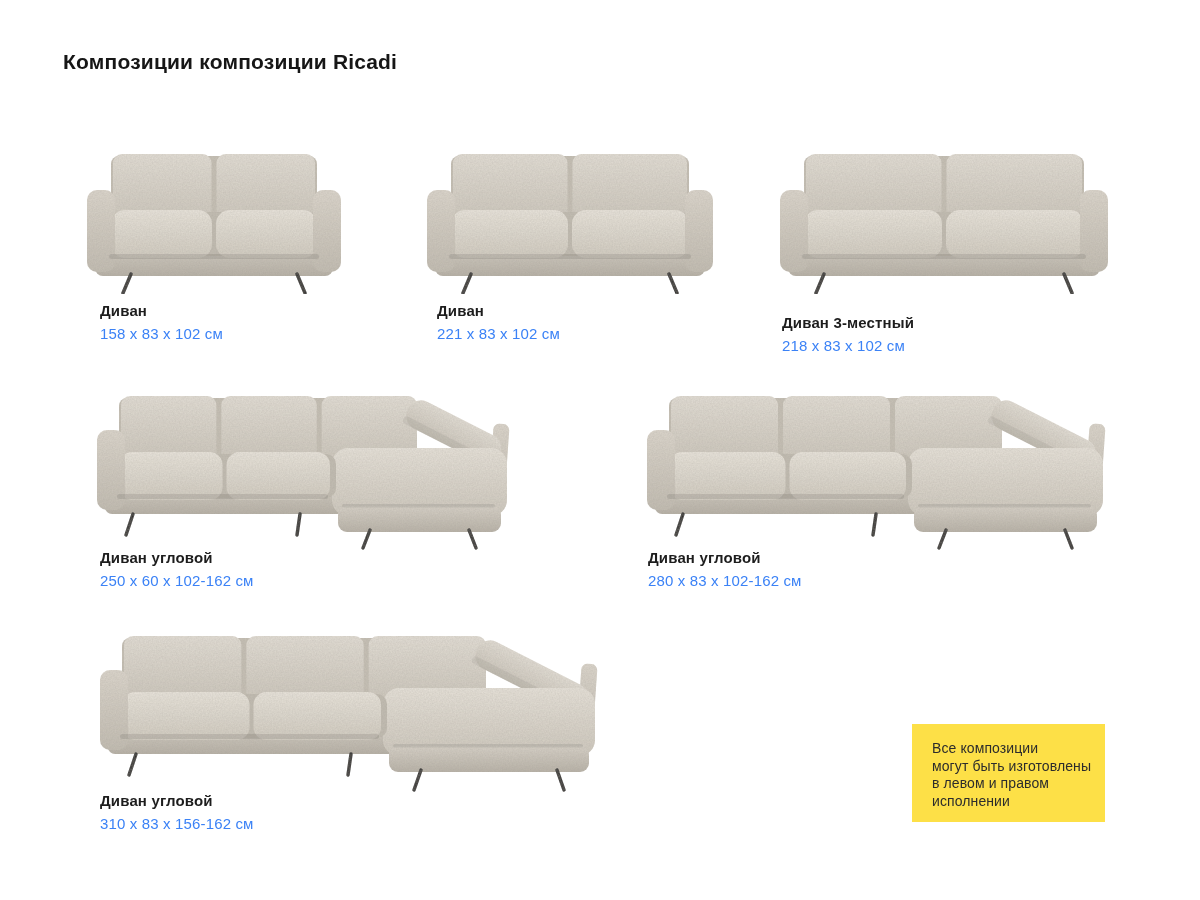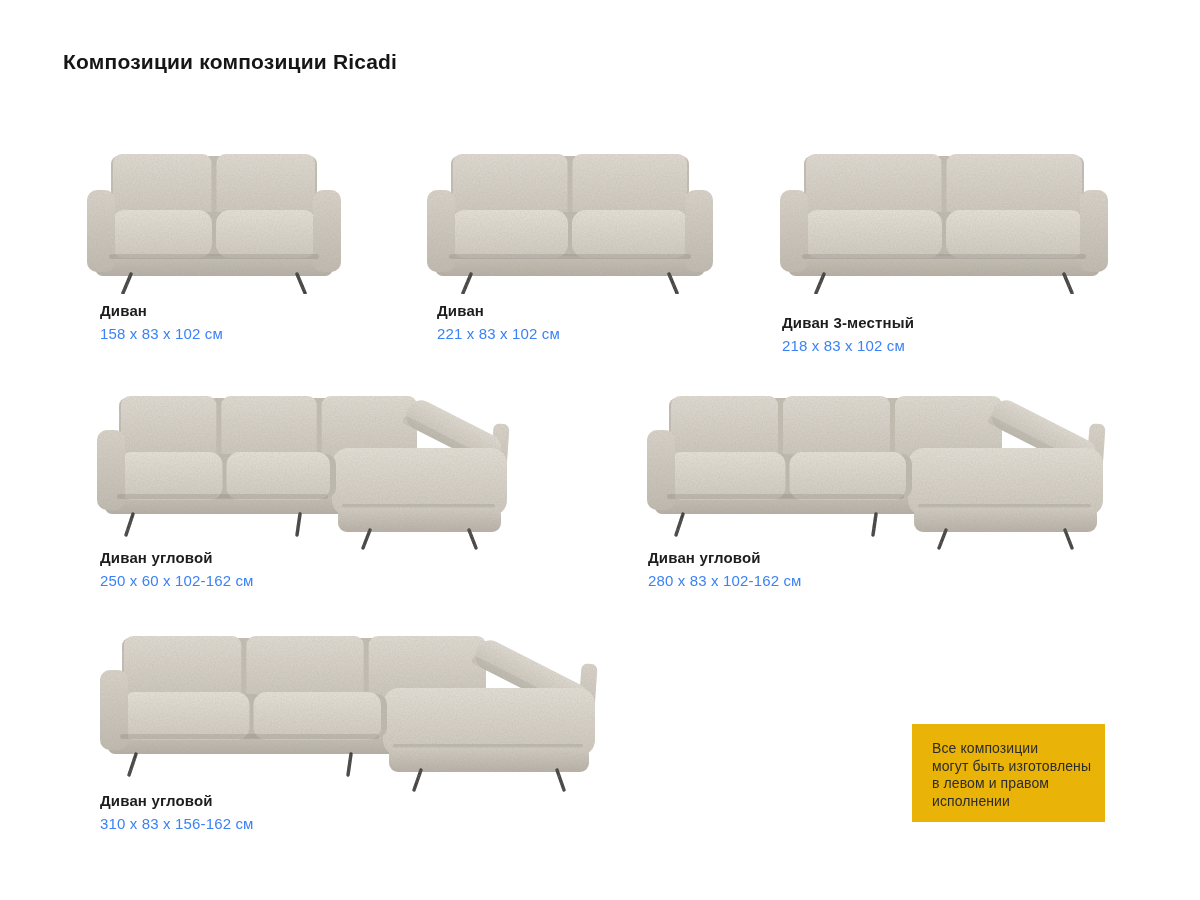--- a/index.html
+++ b/index.html
@@ -40,21 +40,21 @@
     color: #3b82f6;
     margin-top: 5px;
     white-space: nowrap;
   }
   .note-box {
     position: absolute;
     left: 912px;
     top: 724px;
     width: 193px;
     height: 98px;
-    background: #eab308;
+    background: #fde047;
     padding: 16px 12px 0 20px;
   }
   .note-line {
     font-size: 14px;
     font-weight: 500;
     line-height: 17.5px;
     letter-spacing: 0.1px;
     color: #2c2c2c;
     white-space: nowrap;
   }

